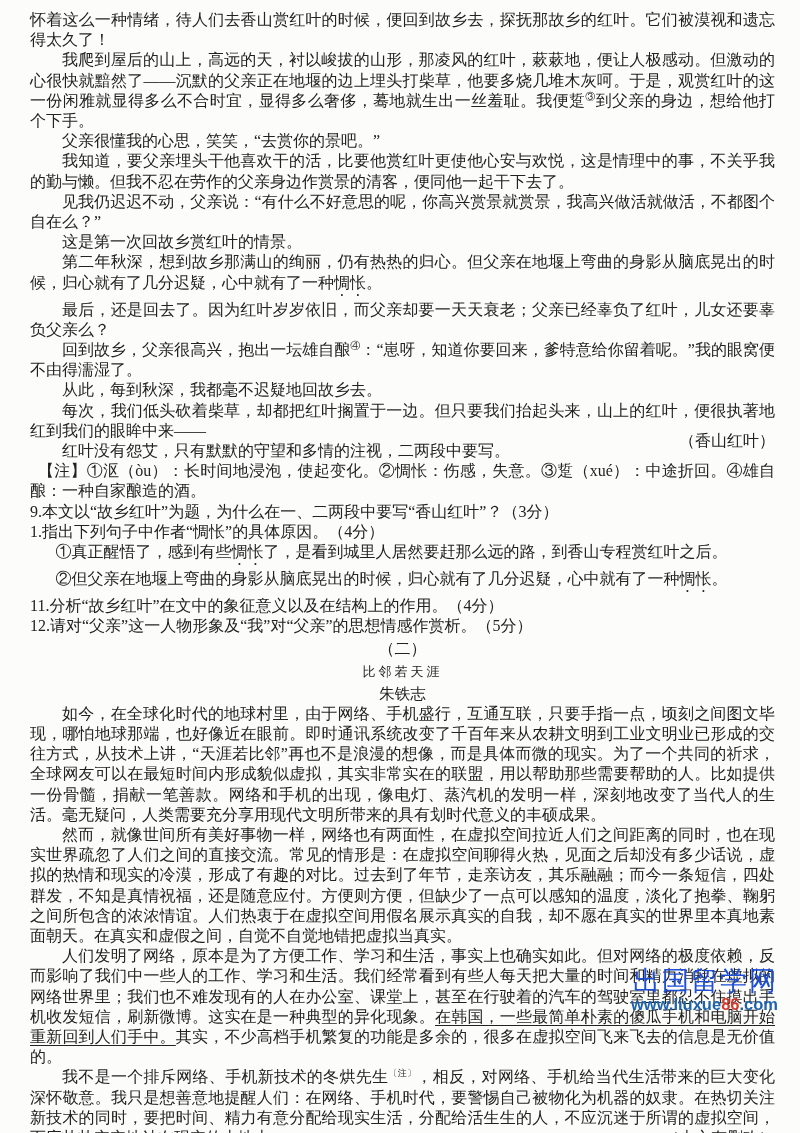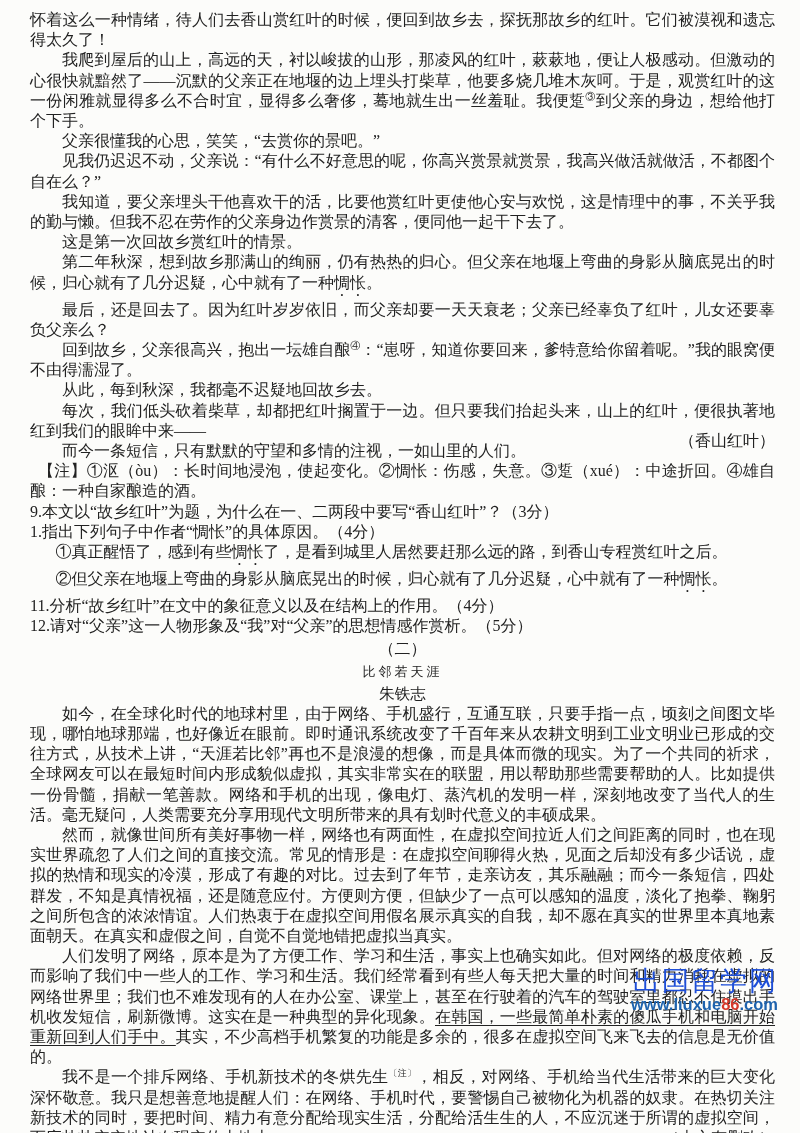--- a/index.html
+++ b/index.html
@@ -75,30 +75,30 @@
 </style>
 </head>
 <body>
 
 <div class="page">
 
   <section>
     <p class="txt">怀着这么一种情绪，待人们去香山赏红叶的时候，便回到故乡去，探抚那故乡的红叶。它们被漠视和遗忘得太久了！</p>
     <p class="txt ind"><span>我爬到屋后的山上，高远的天，衬以峻拔的山形，那凌风的红叶，蔌蔌地，便让人极感动。但激动的心很快就黯然了——沉默的父亲正在地堰的边上埋头打柴草，他要多烧几堆木灰呵。于是，观赏红叶的这一份闲雅就显得多么不合时宜，显得多么奢侈，蓦地就生出一丝羞耻。我便踅</span><sup class="circ">③</sup><span>到父亲的身边，想给他打个下手。</span></p>
     <p class="txt ind">父亲很懂我的心思，笑笑，“去赏你的景吧。”</p>
+    <p class="txt ind">我知道，要父亲埋头干他喜欢干的活，比要他赏红叶更使他心安与欢悦，这是情理中的事，不关乎我的勤与懒。但我不忍在劳作的父亲身边作赏景的清客，便同他一起干下去了。</p>
     <p class="txt ind">见我仍迟迟不动，父亲说：“有什么不好意思的呢，你高兴赏景就赏景，我高兴做活就做活，不都图个自在么？”</p>
-    <p class="txt ind">我知道，要父亲埋头干他喜欢干的活，比要他赏红叶更使他心安与欢悦，这是情理中的事，不关乎我的勤与懒。但我不忍在劳作的父亲身边作赏景的清客，便同他一起干下去了。</p>
     <p class="txt ind">这是第一次回故乡赏红叶的情景。</p>
     <p class="txt ind"><span>第二年秋深，想到故乡那满山的绚丽，仍有热热的归心。但父亲在地堰上弯曲的身影从脑底晃出的时候，归心就有了几分迟疑，心中就有了一种</span><span class="dots">惆怅</span><span>。</span></p>
     <p class="txt ind">最后，还是回去了。因为红叶岁岁依旧，而父亲却要一天天衰老；父亲已经辜负了红叶，儿女还要辜负父亲么？</p>
     <p class="txt ind"><span>回到故乡，父亲很高兴，抱出一坛雄自酿</span><sup class="circ">④</sup><span>：“崽呀，知道你要回来，爹特意给你留着呢。”我的眼窝便不由得濡湿了。</span></p>
     <p class="txt ind">从此，每到秋深，我都毫不迟疑地回故乡去。</p>
     <p class="txt ind">每次，我们低头砍着柴草，却都把红叶搁置于一边。但只要我们抬起头来，山上的红叶，便很执著地红到我们的眼眸中来——</p>
     <div class="txt attrib1">（香山红叶）</div>
-    <p class="txt ind">而今一条短信，只有默默的守望和多情的注视，一如山里的人们。</p>
+    <p class="txt ind">红叶没有怨艾，只有默默的守望和多情的注视，二两段中要写。</p>
     <p class="txt ind-half">【注】①沤（òu）：长时间地浸泡，使起变化。②惆怅：伤感，失意。③踅（xué）：中途折回。④雄自酿：一种自家酿造的酒。</p>
     <p class="txt">9.本文以“故乡红叶”为题，为什么在一、二两段中要写“香山红叶”？（3分）</p>
     <p class="txt">1.指出下列句子中作者“惆怅”的具体原因。（4分）</p>
     <p class="txt sub"><span>①真正醒悟了，感到有些</span><span class="dots">惆怅</span><span>了，是看到城里人居然要赶那么远的路，到香山专程赏红叶之后。</span></p>
     <p class="txt sub"><span>②但父亲在地堰上弯曲的身影从脑底晃出的时候，归心就有了几分迟疑，心中就有了一种</span><span class="dots">惆怅</span><span>。</span></p>
     <p class="txt">11.分析“故乡红叶”在文中的象征意义以及在结构上的作用。（4分）</p>
     <p class="txt">12.请对“父亲”这一人物形象及“我”对“父亲”的思想情感作赏析。（5分）</p>
   </section>
 
   <section>

